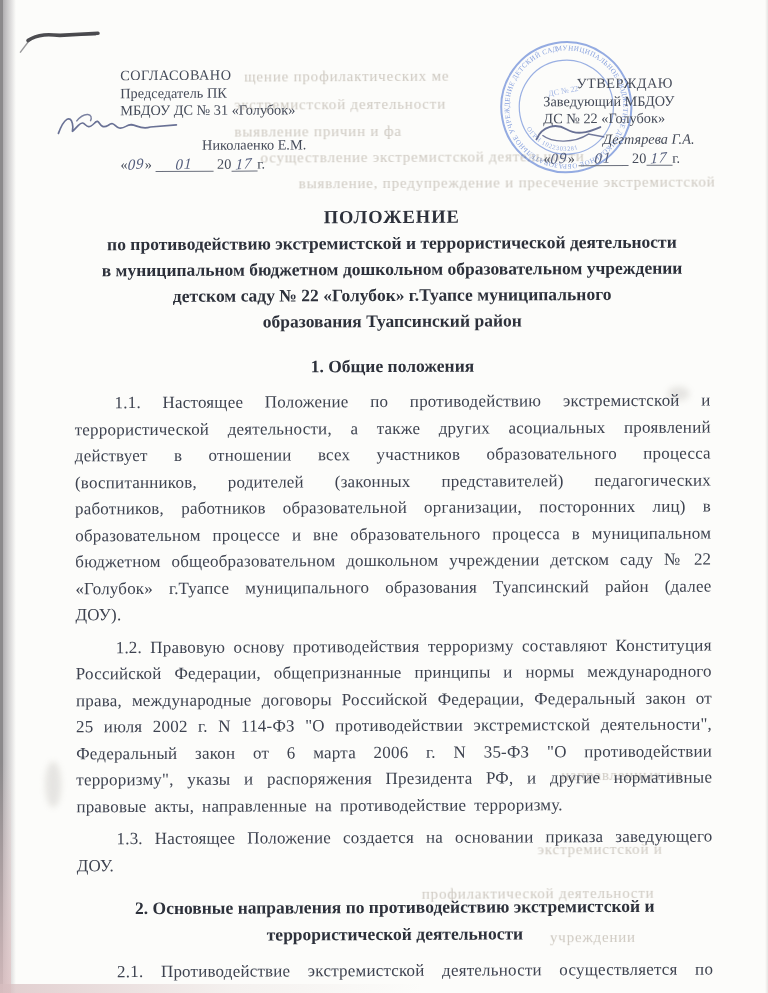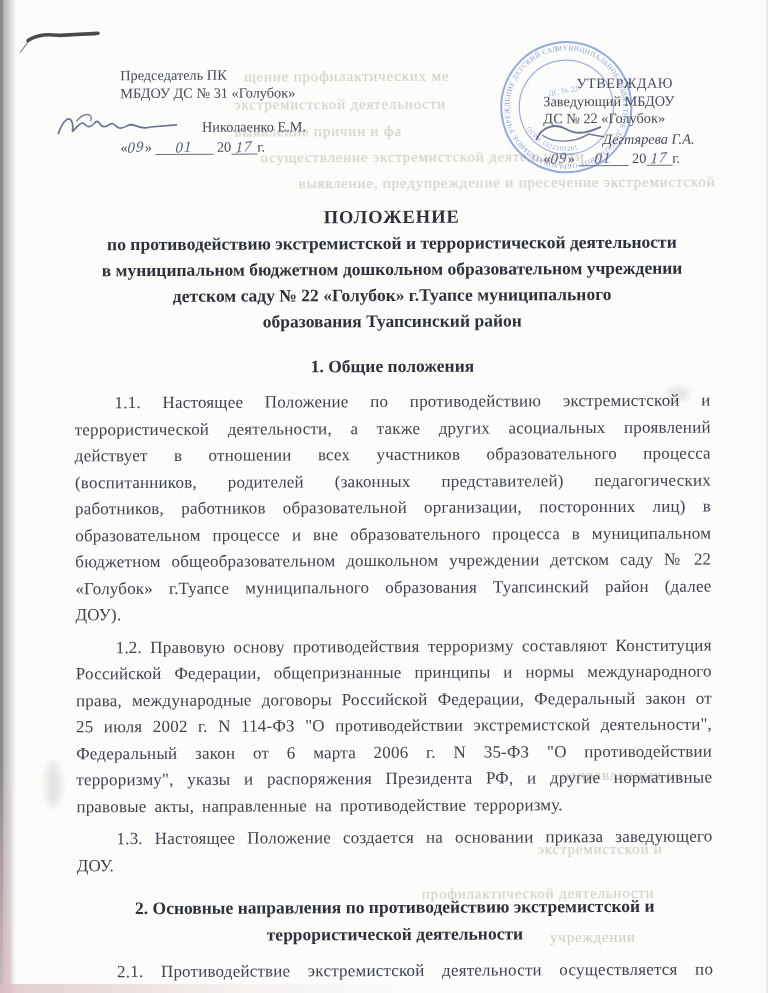--- a/index.html
+++ b/index.html
@@ -95,20 +95,21 @@
       <text font-size="7" fill="#6f8ed8" letter-spacing="0.4" font-family="Liberation Serif, serif">
         <textPath href="#ringpath">МУНИЦИПАЛЬНОЕ БЮДЖЕТНОЕ ДОШКОЛЬНОЕ ОБРАЗОВАТЕЛЬНОЕ УЧРЕЖДЕНИЕ ДЕТСКИЙ САД № 22 «ГОЛУБОК» Г. ТУАПСЕ • КРАСНОДАРСКИЙ КРАЙ •</textPath>
       </text>
       <text font-size="6.5" fill="#6f8ed8" letter-spacing="0.6" font-family="Liberation Serif, serif" opacity="0.9">
         <textPath href="#ogrnpath">ОГРН 1022303281</textPath>
       </text>
       <text x="70" y="56" font-size="8" fill="#6f8ed8" text-anchor="middle" opacity="0.8" font-family="Liberation Serif, serif">ДС № 22</text>
     </svg>
 
     <div class="approve approve-left">
+      <div class="t">СОГЛАСОВАНО</div>
       <div>Председатель ПК</div>
       <div>МБДОУ ДС № 31 «Голубок»</div>
       <div style="margin-top:17px;">
         <span style="display:inline-block;width:78px;"></span>
         <span>Николаенко Е.М.</span>
       </div>
       <div class="dateline">
         <span>«</span><span class="hw">09</span><span>»</span>
         <span class="useg"><span class="hw">01</span></span>
         <span>20</span><span class="useg-sm"><span class="hw">17</span></span><span>г.</span>

